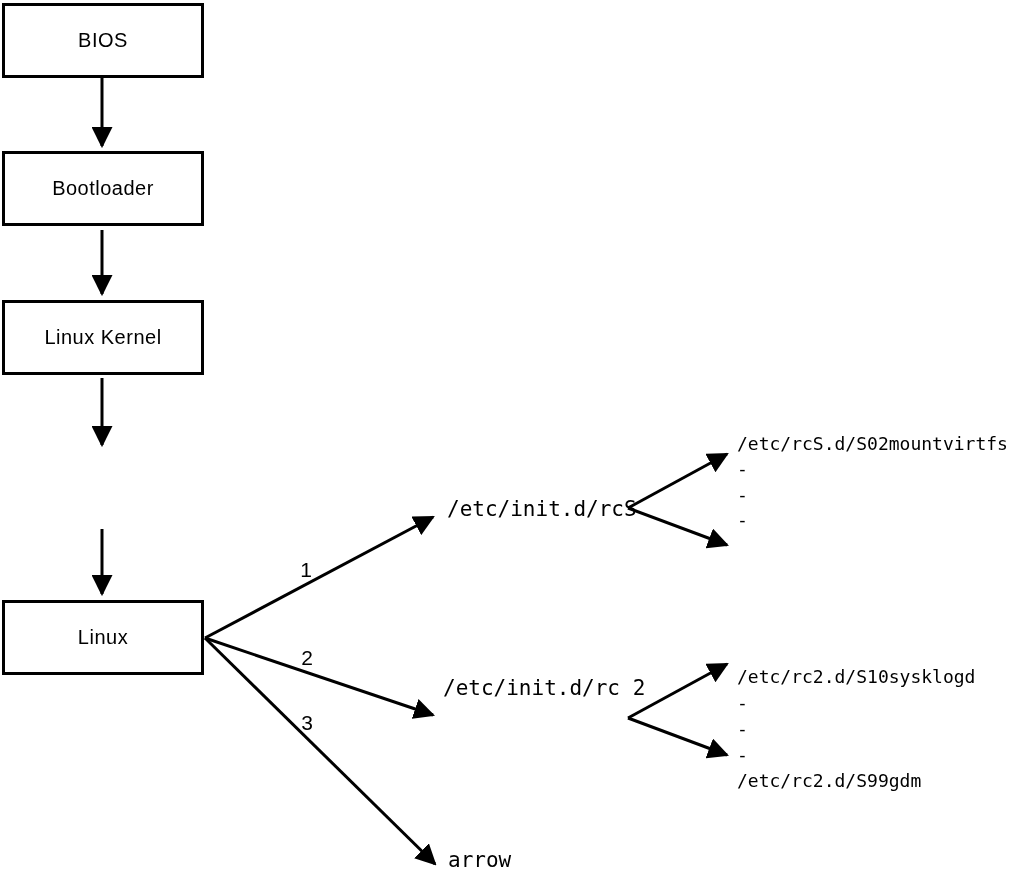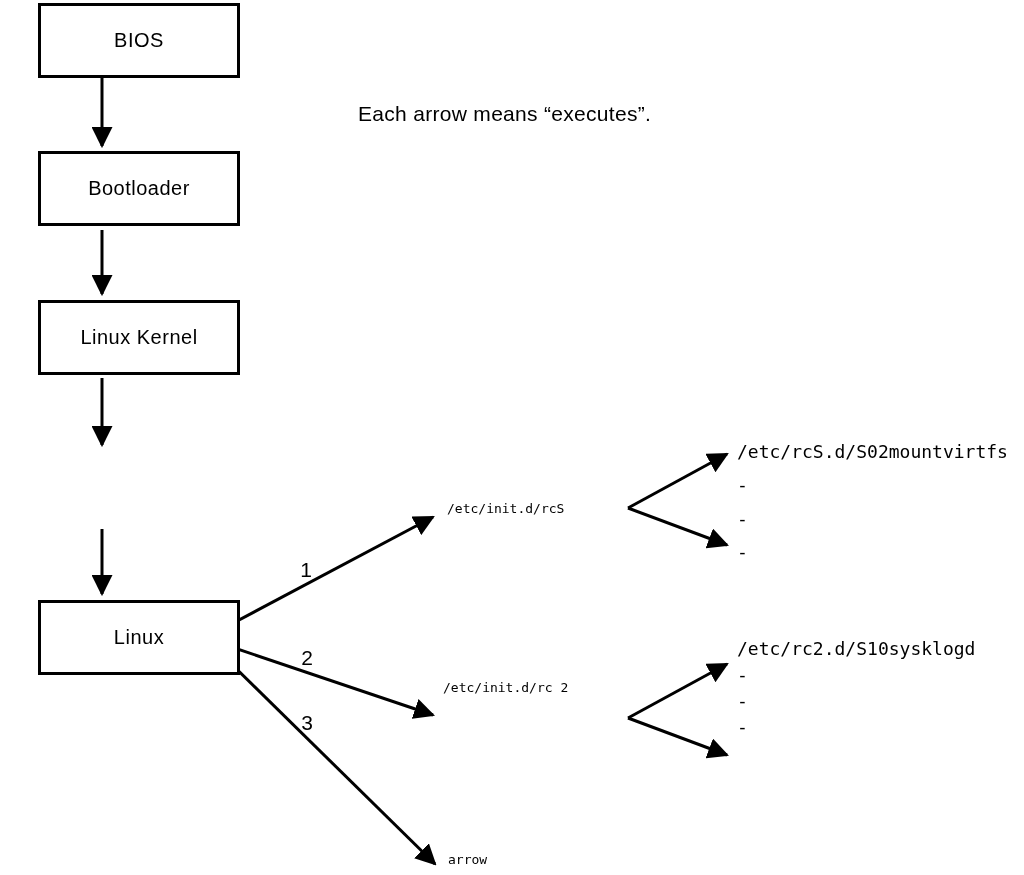--- a/index.html
+++ b/index.html
@@ -10,21 +10,21 @@
     color:#000000;
     overflow:hidden;
   }
   .canvas{position:relative;width:1024px;height:875px;background:#ffffff;}
   .arrows-layer{position:absolute;left:0;top:0;width:1024px;height:875px;}
   .flow-box{
     position:absolute;left:2px;width:202px;height:75px;
     box-sizing:border-box;
     border:3px solid #000000;background:#ffffff;
     display:flex;align-items:center;justify-content:center;
-    font-size:20px;letter-spacing:0.5px;margin-left:36px;
+    font-size:20px;letter-spacing:0.5px;
   }
   .box-bios{top:3px;}
   .box-bootloader{top:151px;}
   .box-kernel{top:300px;}
   .box-initramfs{top:451px;}
   .box-init{top:600px;}
   .note{
     position:absolute;left:358px;top:102px;
     font-size:21px;letter-spacing:0.3px;white-space:nowrap;
   }
@@ -32,28 +32,28 @@
     position:absolute;font-size:21px;white-space:nowrap;
     transform:translate(-50%,-50%);
   }
   .num-1{left:306px;top:570px;}
   .num-2{left:307px;top:658px;}
   .num-3{left:307px;top:723px;}
   .mono{
     font-family:"DejaVu Sans Mono","Liberation Mono",monospace;
     white-space:nowrap;position:absolute;
   }
-  .lvl1{font-size:13px;line-height:24px;}
+  .lvl1{font-size:21px;line-height:24px;}
   .path-rcs{left:447px;top:497px;}
   .path-rc2{left:443px;top:676px;}
   .path-getty{left:448px;top:848px;}
   .child-col{font-size:18px;}
   .col-rcs{left:737px;top:431px;}
-  .col-rcs .child-line{height:25.4px;line-height:25.4px;margin-top:8px;}
-  .col-rc2{left:737px;top:636px;}
+  .col-rcs .child-line{height:25.4px;line-height:25.4px;}
+  .col-rc2{left:737px;top:664px;}
   .col-rc2 .child-line{height:26px;line-height:26px;}
 </style>
 </head>
 <body>
 
 <div class="canvas">
 
   <svg class="arrows-layer" width="1024" height="875" viewBox="0 0 1024 875" xmlns="http://www.w3.org/2000/svg">
     <defs>
       <marker id="ah" viewBox="0 0 10 10" refX="9" refY="5" markerWidth="7" markerHeight="7" orient="auto-start-reverse">
@@ -82,21 +82,20 @@
   <div class="flow-box box-bootloader">
     <span>Bootloader</span>
   </div>
   <div class="flow-box box-kernel">
     <span>Linux Kernel</span>
   </div>
   <div class="flow-box box-init">
     <span>Linux</span>
   </div>
 
-  <div class="note">Each arrow means “executes”.</div>
 
   <div class="num-label num-1">1</div>
   <div class="num-label num-2">2</div>
   <div class="num-label num-3">3</div>
 
   <div class="mono lvl1 path-rcs">/etc/init.d/rcS</div>
   <div class="mono lvl1 path-rc2">/etc/init.d/rc 2</div>
   <div class="mono lvl1 path-getty">arrow</div>
 
   <div class="mono child-col col-rcs">
@@ -104,15 +103,16 @@
     <div class="child-line">-</div>
     <div class="child-line">-</div>
     <div class="child-line">-</div>
   </div>
 
   <div class="mono child-col col-rc2">
     <div class="child-line">/etc/rc2.d/S10sysklogd</div>
     <div class="child-line">-</div>
     <div class="child-line">-</div>
     <div class="child-line">-</div>
+    <div class="child-line">/etc/rc2.d/S99gdm</div>
   </div>
 
 </div>
 
 </body></html>

